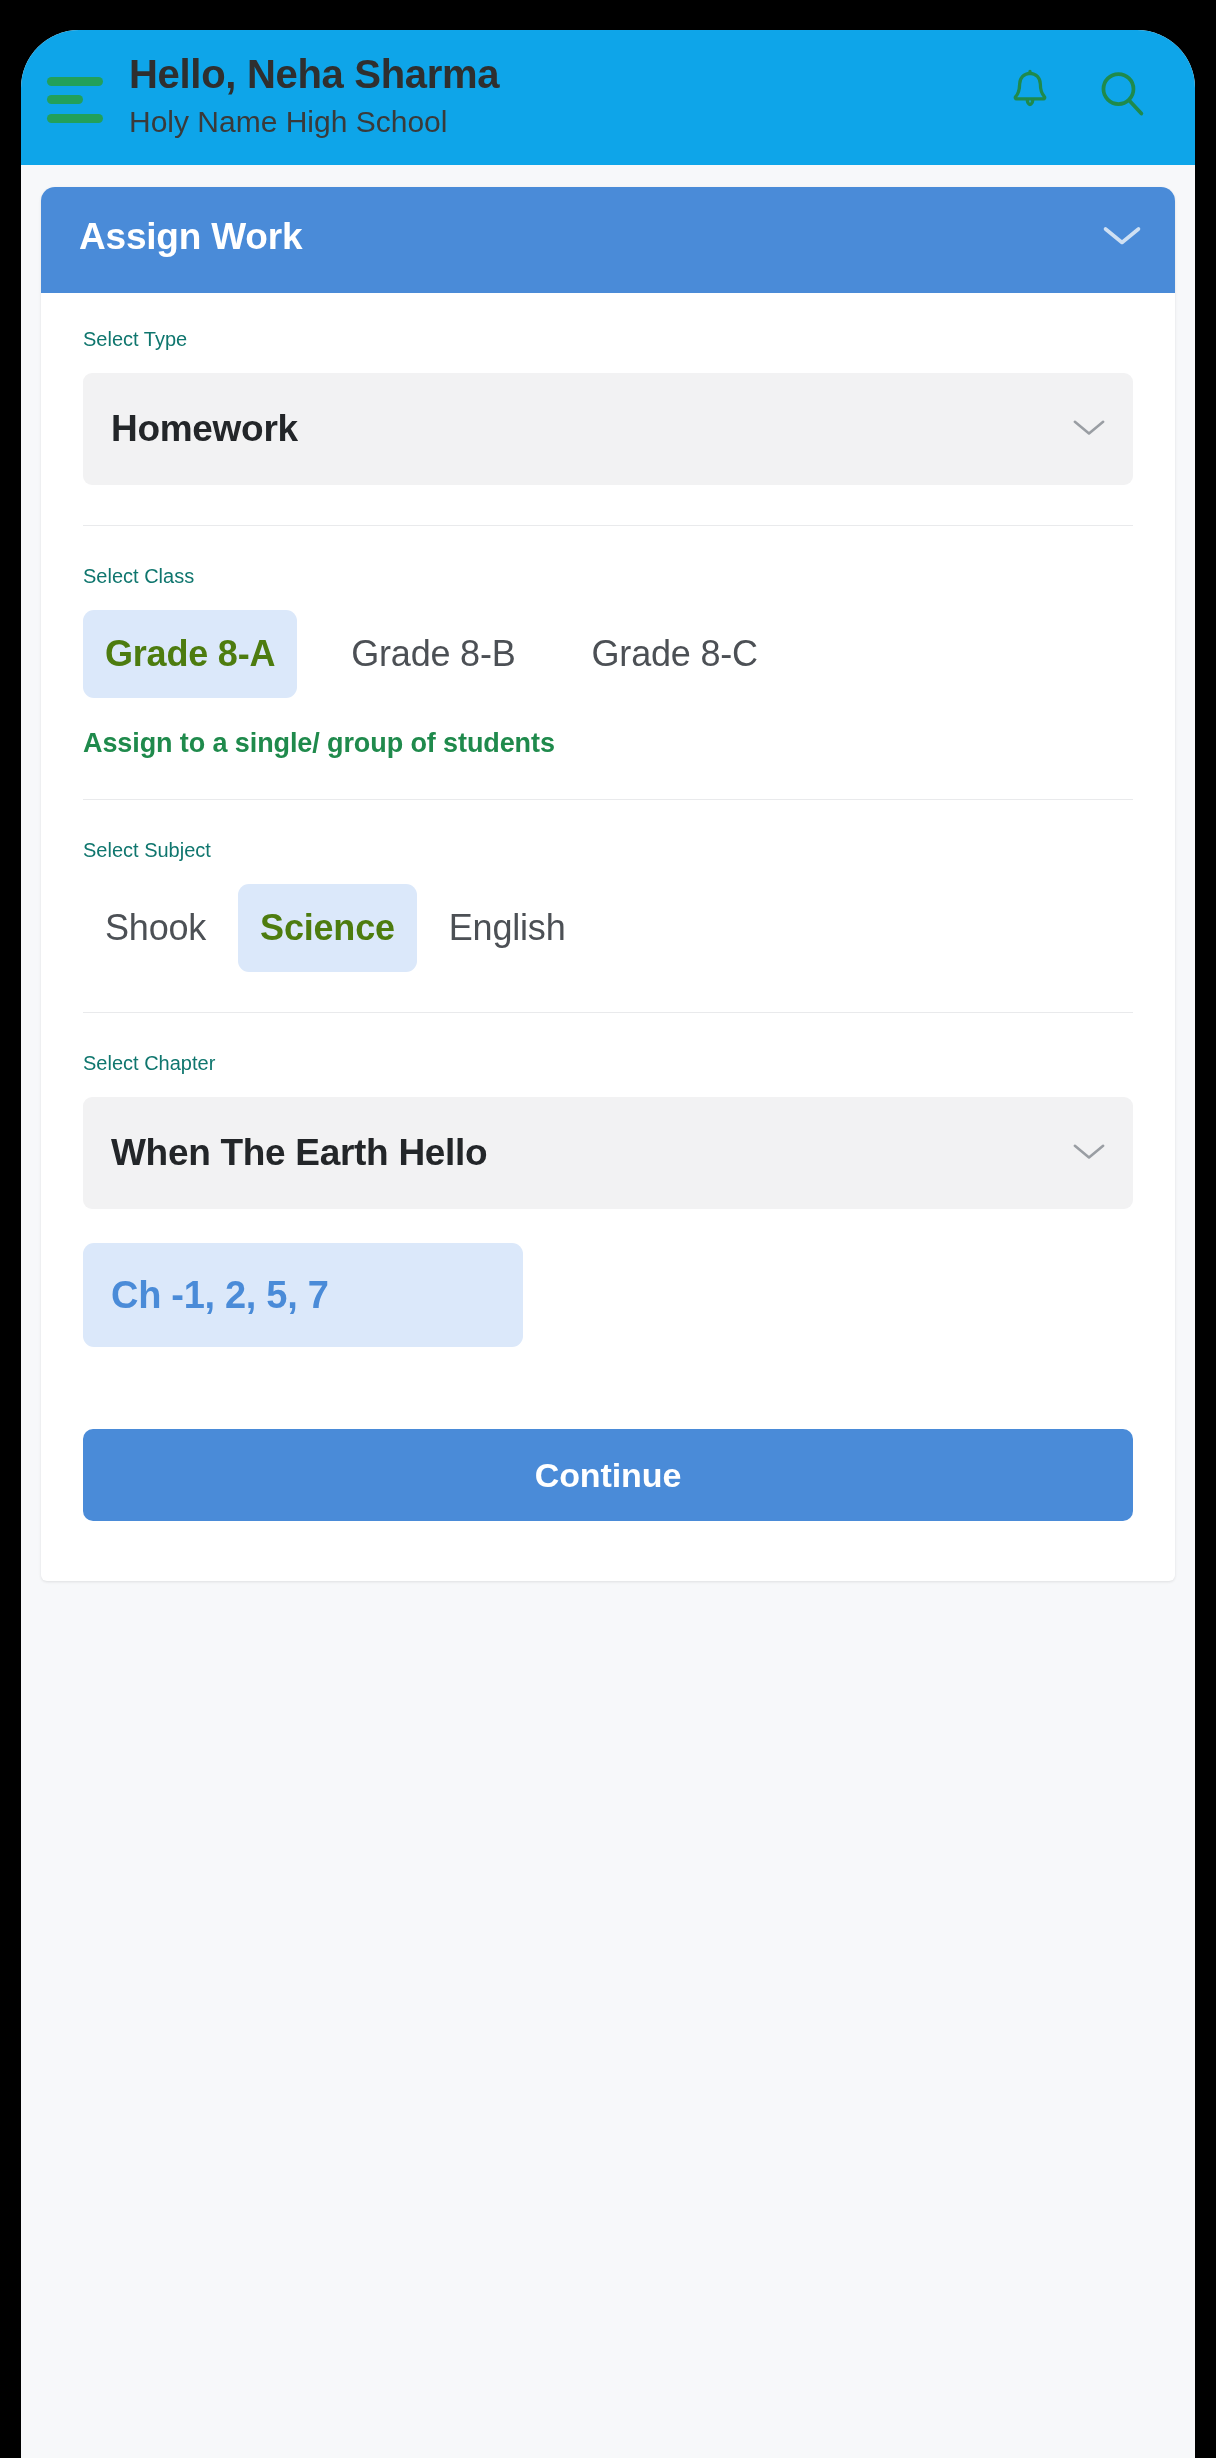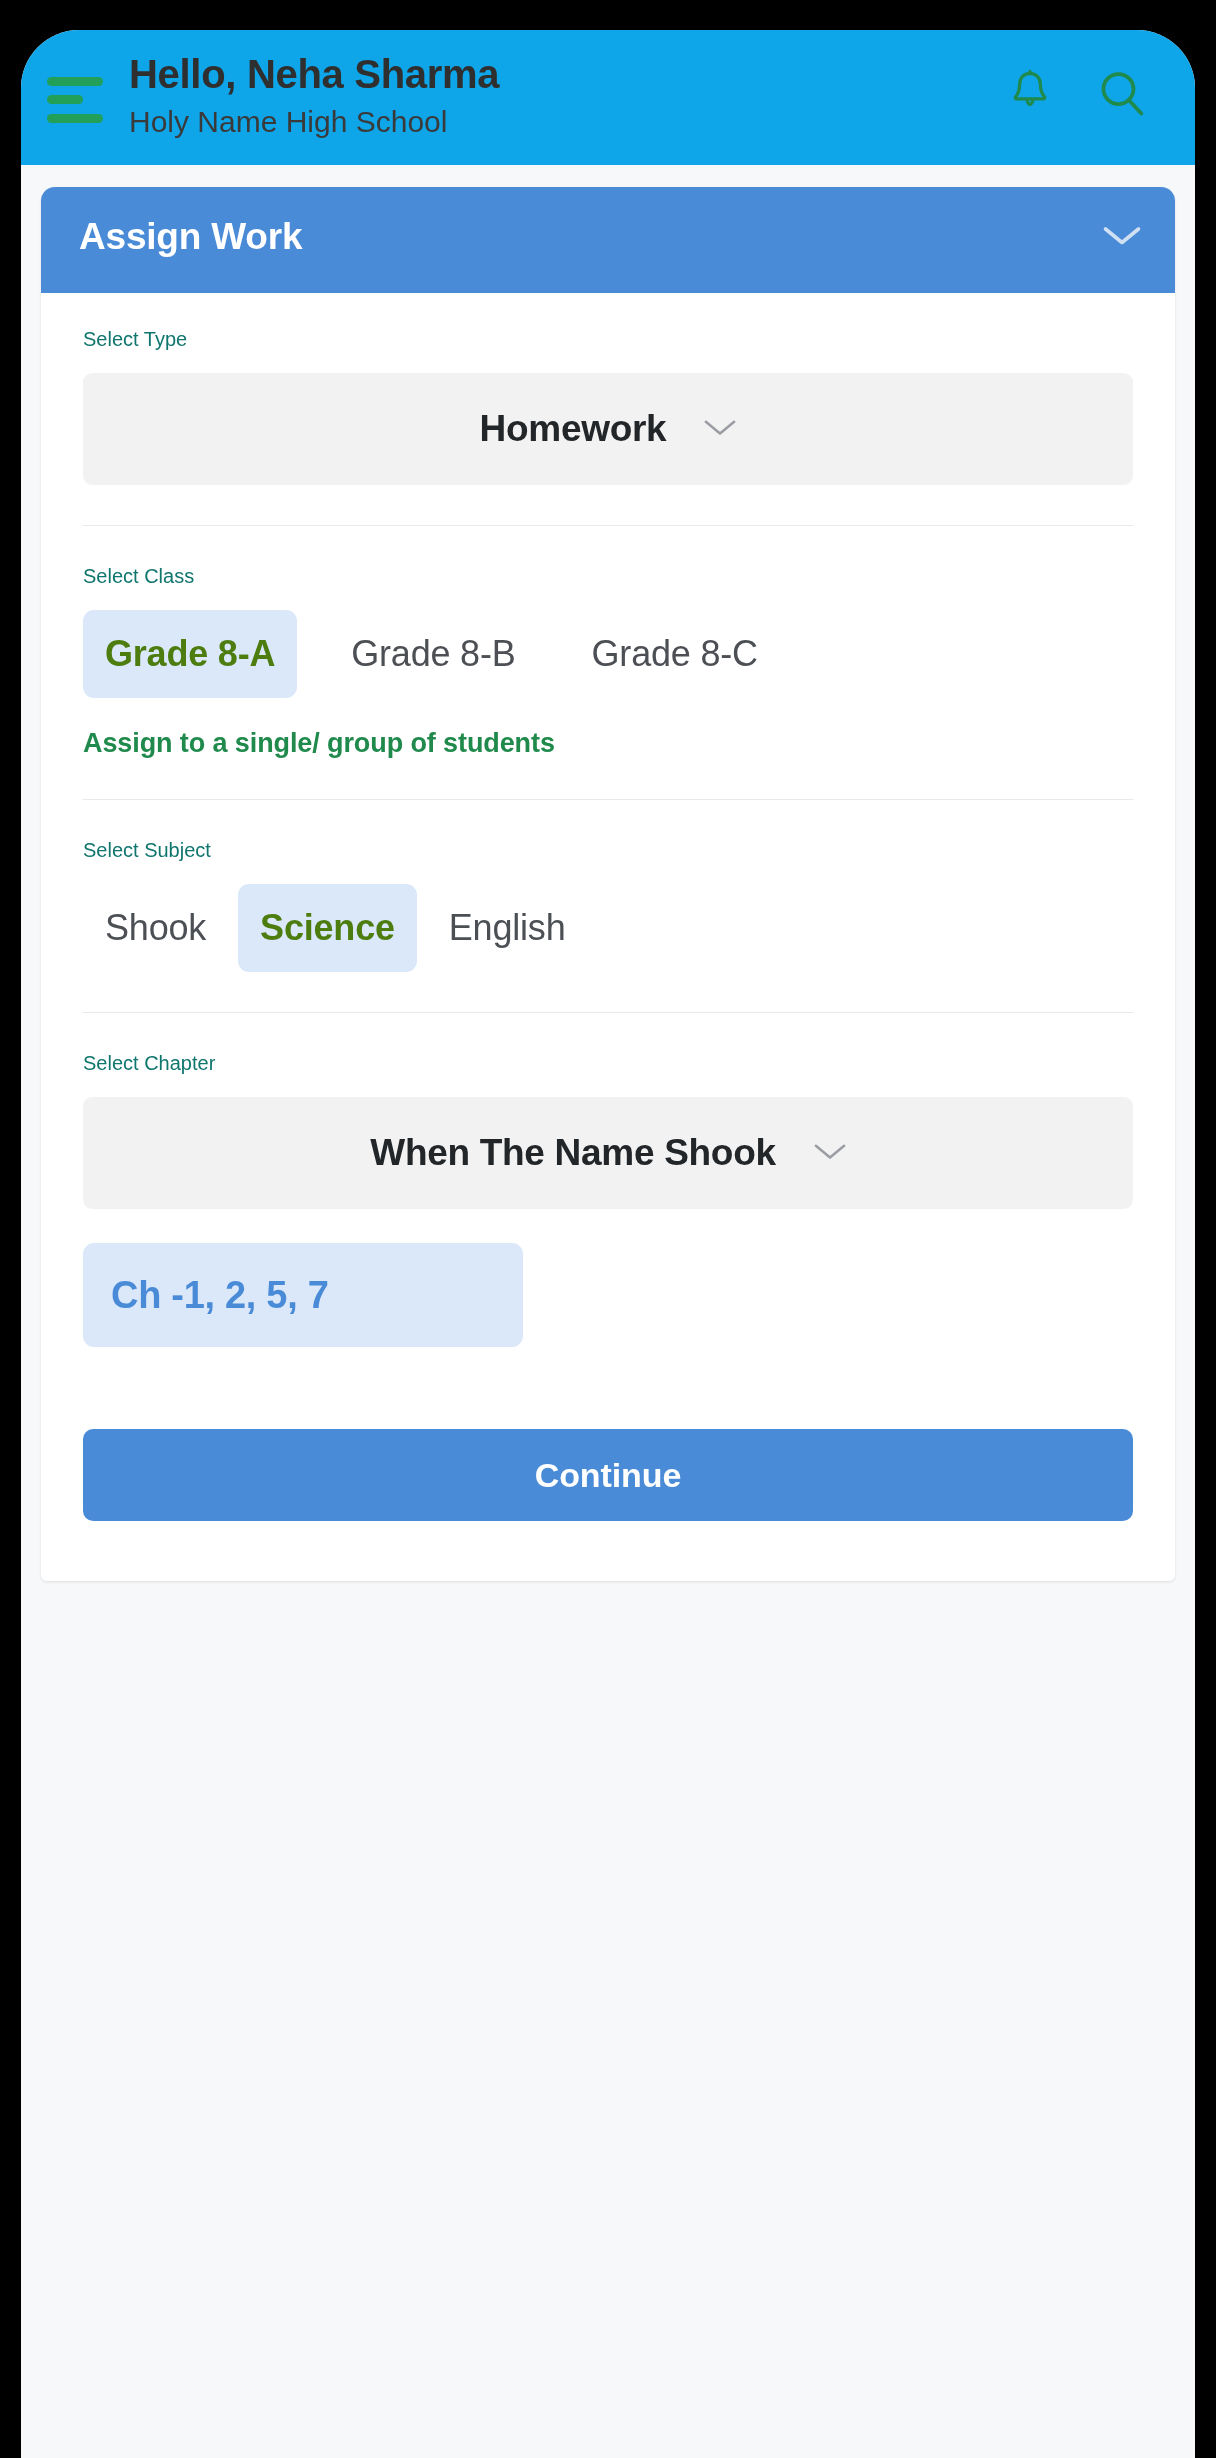--- a/index.html
+++ b/index.html
@@ -107,21 +107,21 @@
   .field-label{
     font-size:20px;
     color:#0f766e;
     line-height:1.2;
     margin-bottom:22px;
   }
   .select-box{
     background:#f2f2f3;
     border-radius:9px;
     height:112px;
-    display:flex; align-items:center; justify-content:center;
+    display:flex; align-items:center; justify-content:space-between;
     padding:0 26px 0 28px;
     cursor:pointer;
     gap:36px;
   }
   .select-value{
     font-size:37px;
     font-weight:bold;
     color:#232629;
     letter-spacing:-0.3px;
   }
@@ -286,21 +286,21 @@
             <div class="pill active">Science</div>
             <div class="pill">English</div>
           </div>
         </div>
 
         <div class="divider"></div>
 
         <div>
           <div class="field-label">Select Chapter</div>
           <div class="select-box">
-            <span class="select-value">When The Name Shook</span>
+            <span class="select-value">When The Earth Hello</span>
             <span>
               <svg width="36" height="22" viewBox="0 0 28 16" fill="none" stroke="#9a9ea3" stroke-width="2" stroke-linecap="round" stroke-linejoin="round">
                 <path d="M3 4 L14 13 L25 4"></path>
               </svg>
             </span>
           </div>
           <div class="chapter-tag">
             <span class="chapter-tag-text">Ch - </span>
             <span class="chapter-tag-text">1, 2, 5, 7</span>
           </div>

